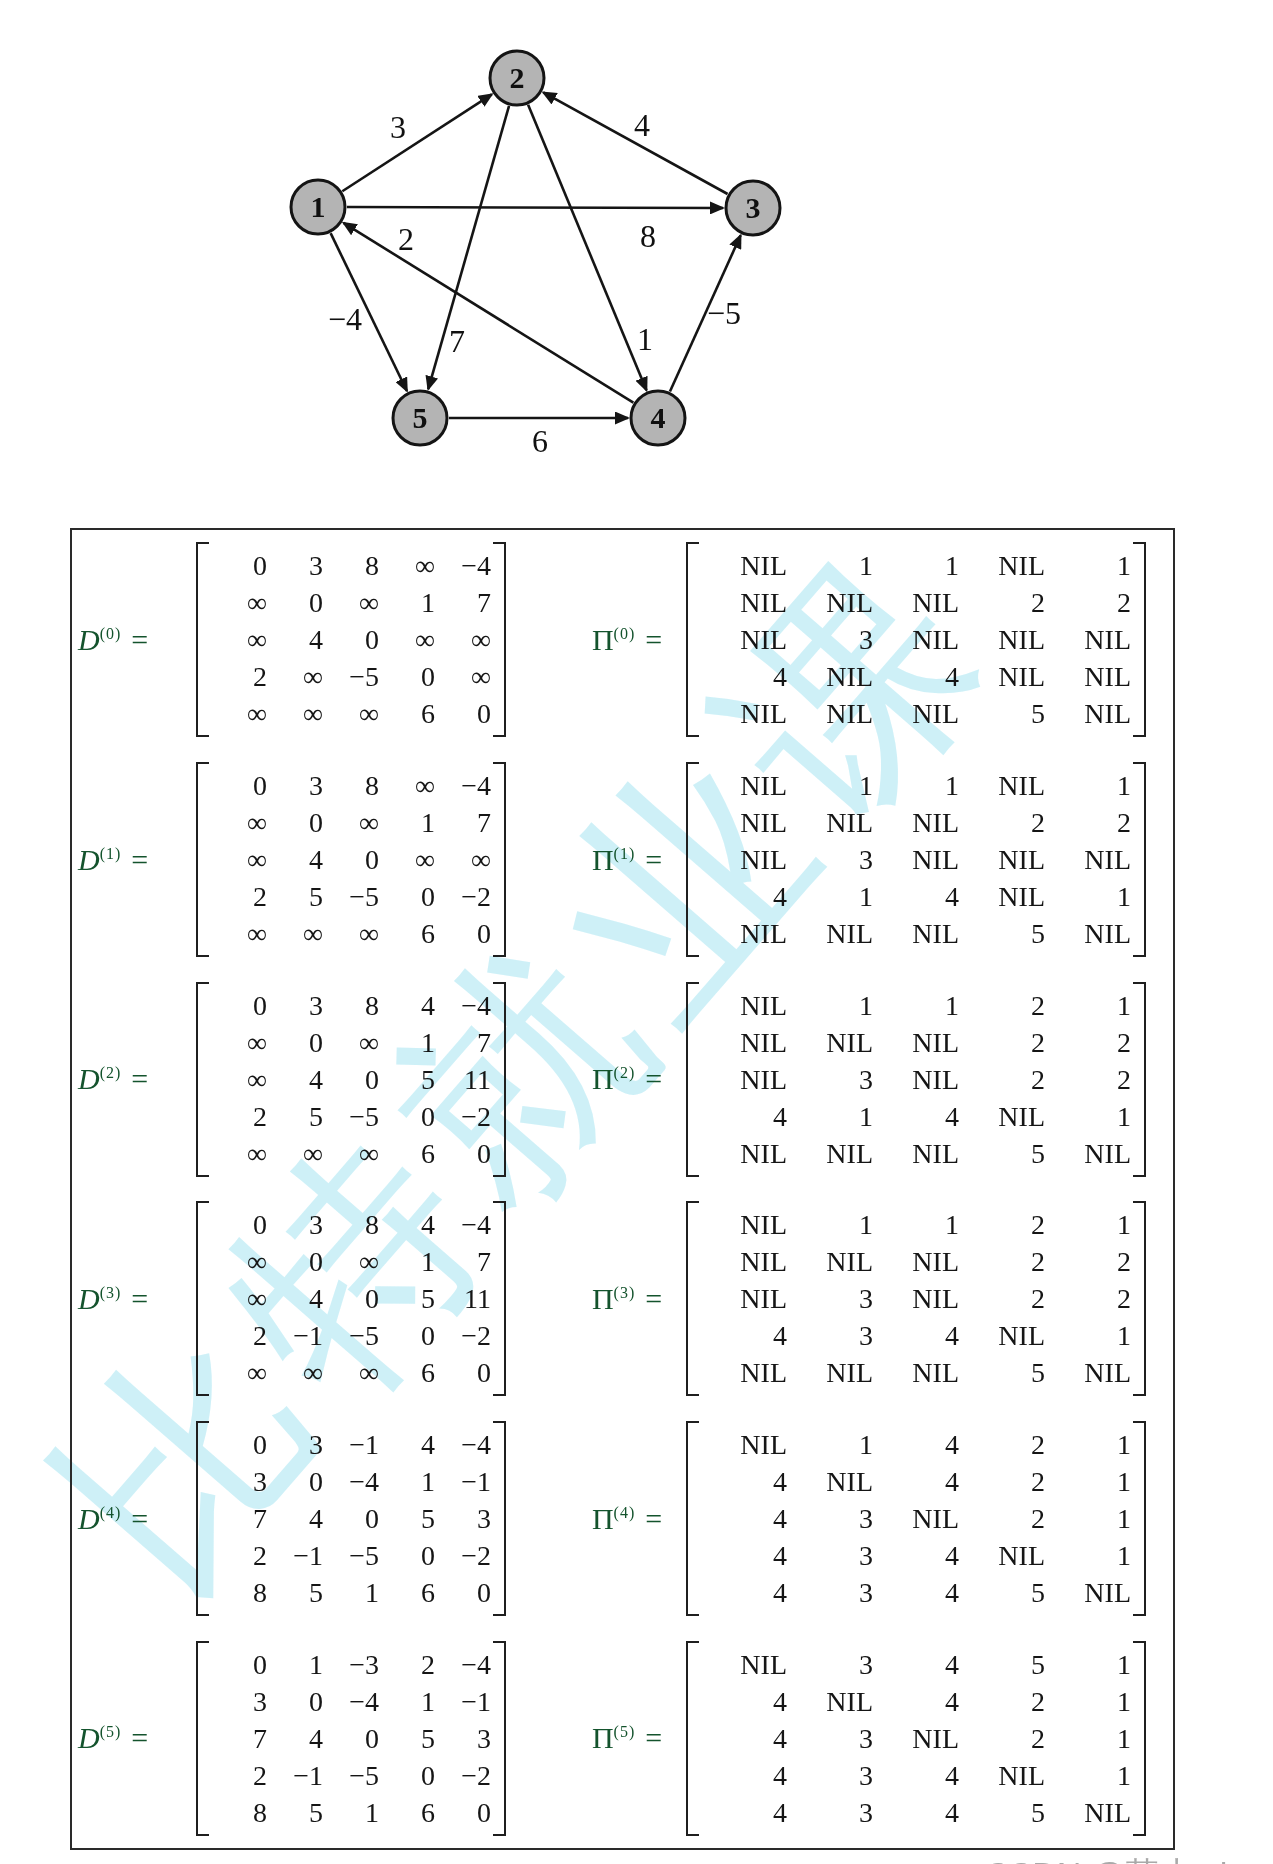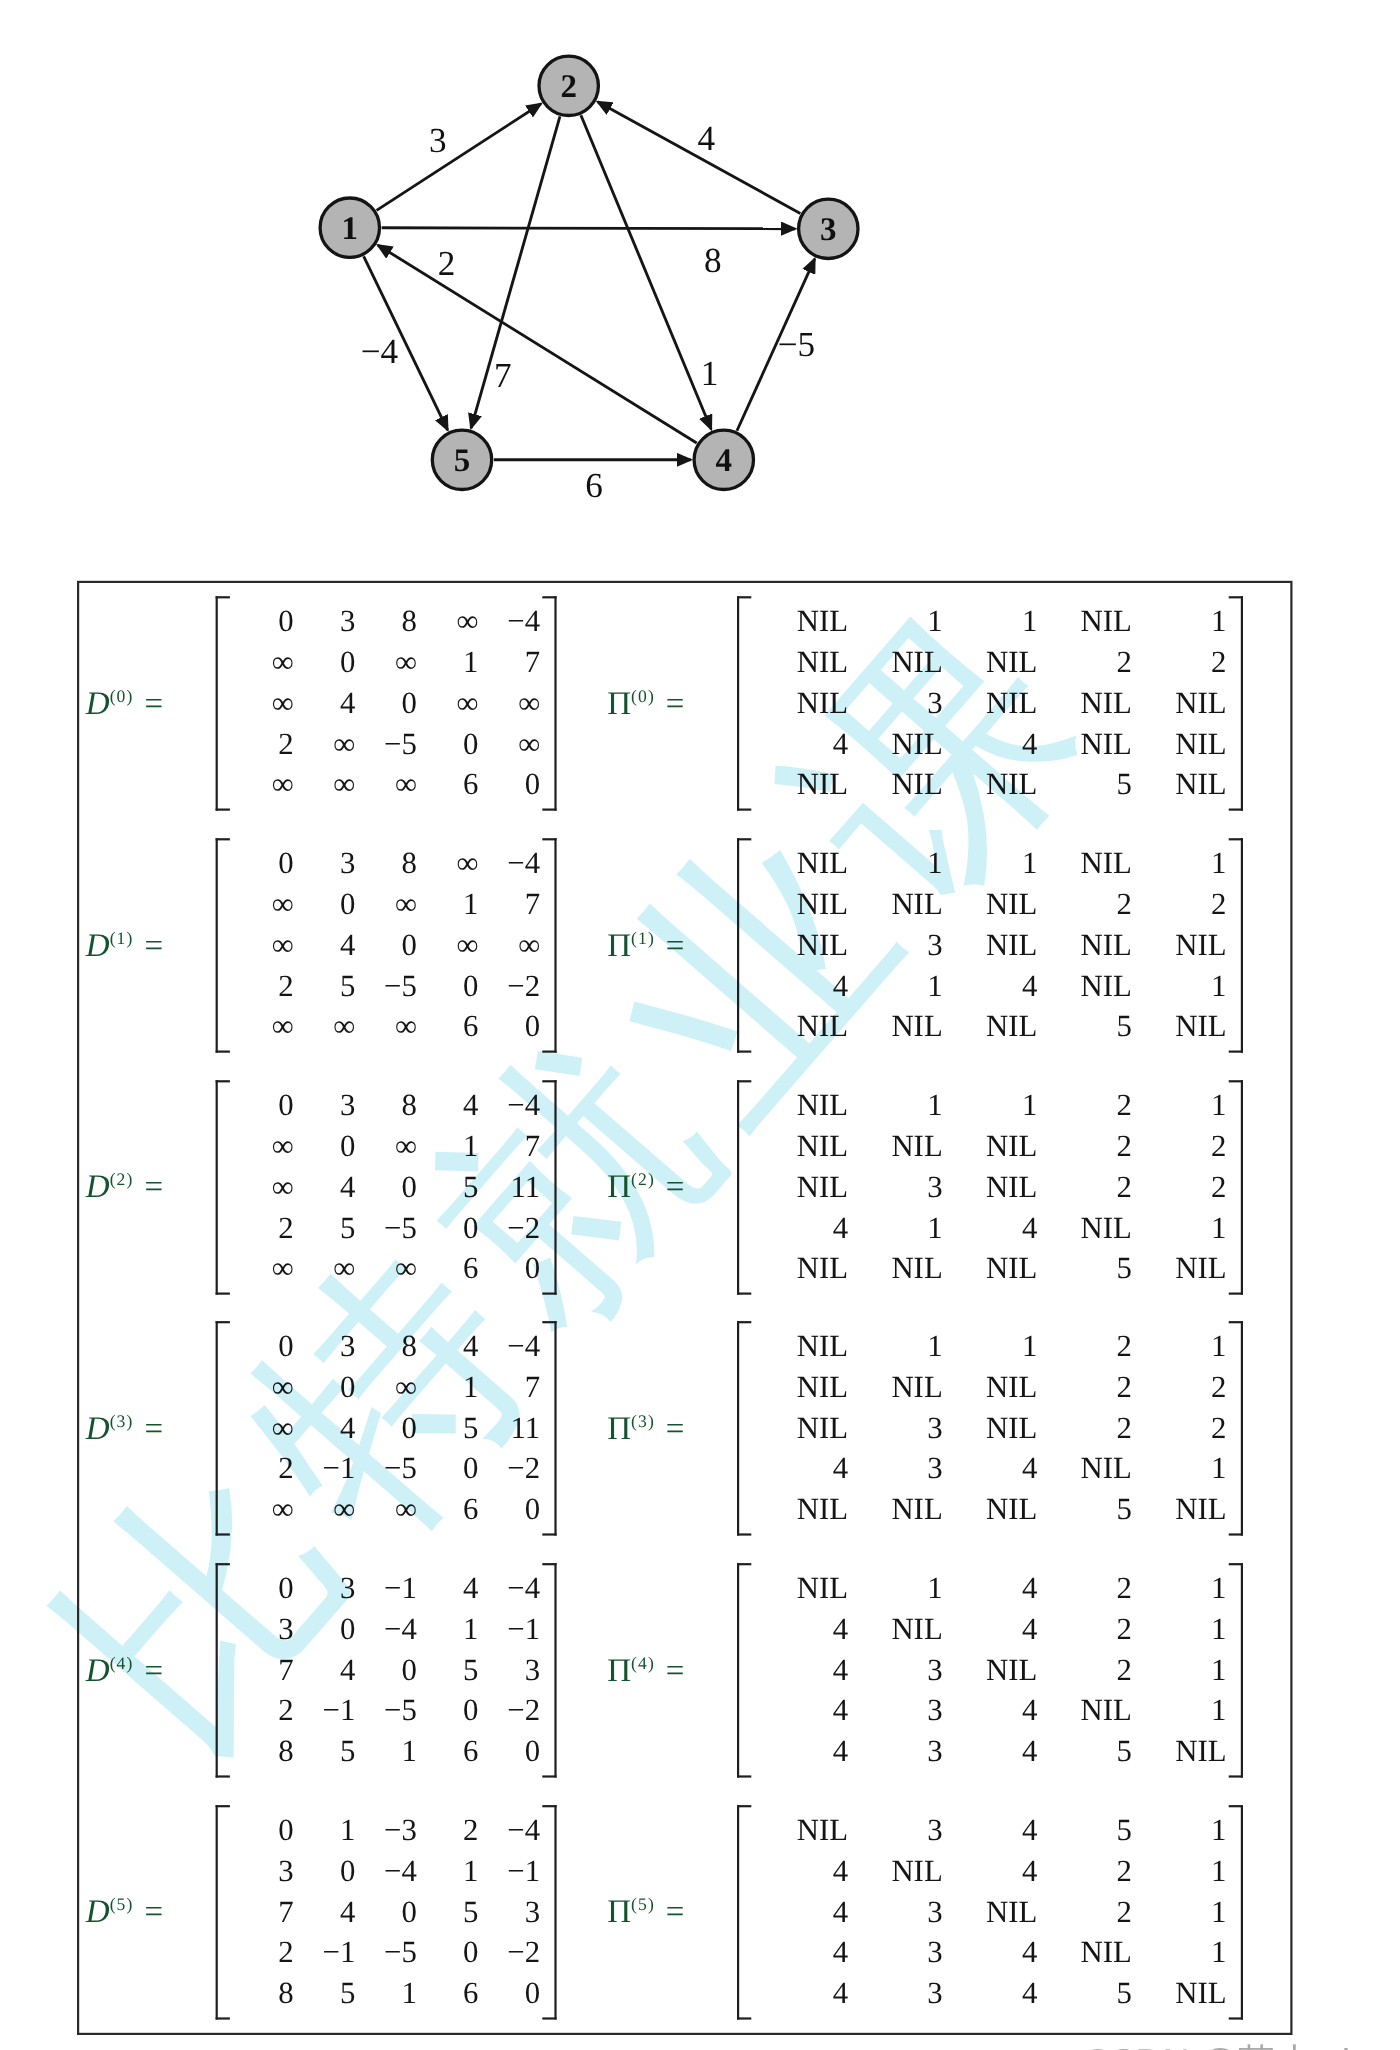--- a/index.html
+++ b/index.html
@@ -24,21 +24,21 @@
 
   
   #matrix-box{position:absolute;left:70px;top:528px;width:1105px;height:1322px;
     border:2.5px solid #2a2a2a;z-index:2;display:flex;flex-direction:column;
     box-sizing:border-box;background:transparent;}
   .mrow{flex:1;display:flex;align-items:center;padding-left:6px;}
   .mlabel{flex:0 0 auto;width:118px;font-size:30px;color:#14532d;white-space:nowrap;}
   .mlabel .mname.dname{font-style:italic;}
   .mlabel sup{font-size:16px;letter-spacing:1px;}
   .mlabel .meq{margin-left:10px;}
-  .mlabel.pi{margin-left:46px;}
+  .mlabel.pi{margin-left:62px;text-align:center;}
   .matrix{display:flex;align-items:stretch;}
   .bracket{width:13px;border:2.5px solid #1f1f1f;box-sizing:border-box;}
   .bracket.left{border-right:none;}
   .bracket.right{border-left:none;}
   .grid{display:grid;padding:5px 2px;}
   .matrix.d .grid{grid-template-columns:repeat(5,56px);}
   .matrix.pi .grid{grid-template-columns:repeat(5,86px);}
   .cell{font-size:28px;line-height:37px;text-align:right;color:#151515;white-space:nowrap;}
 </style>
 </head>

